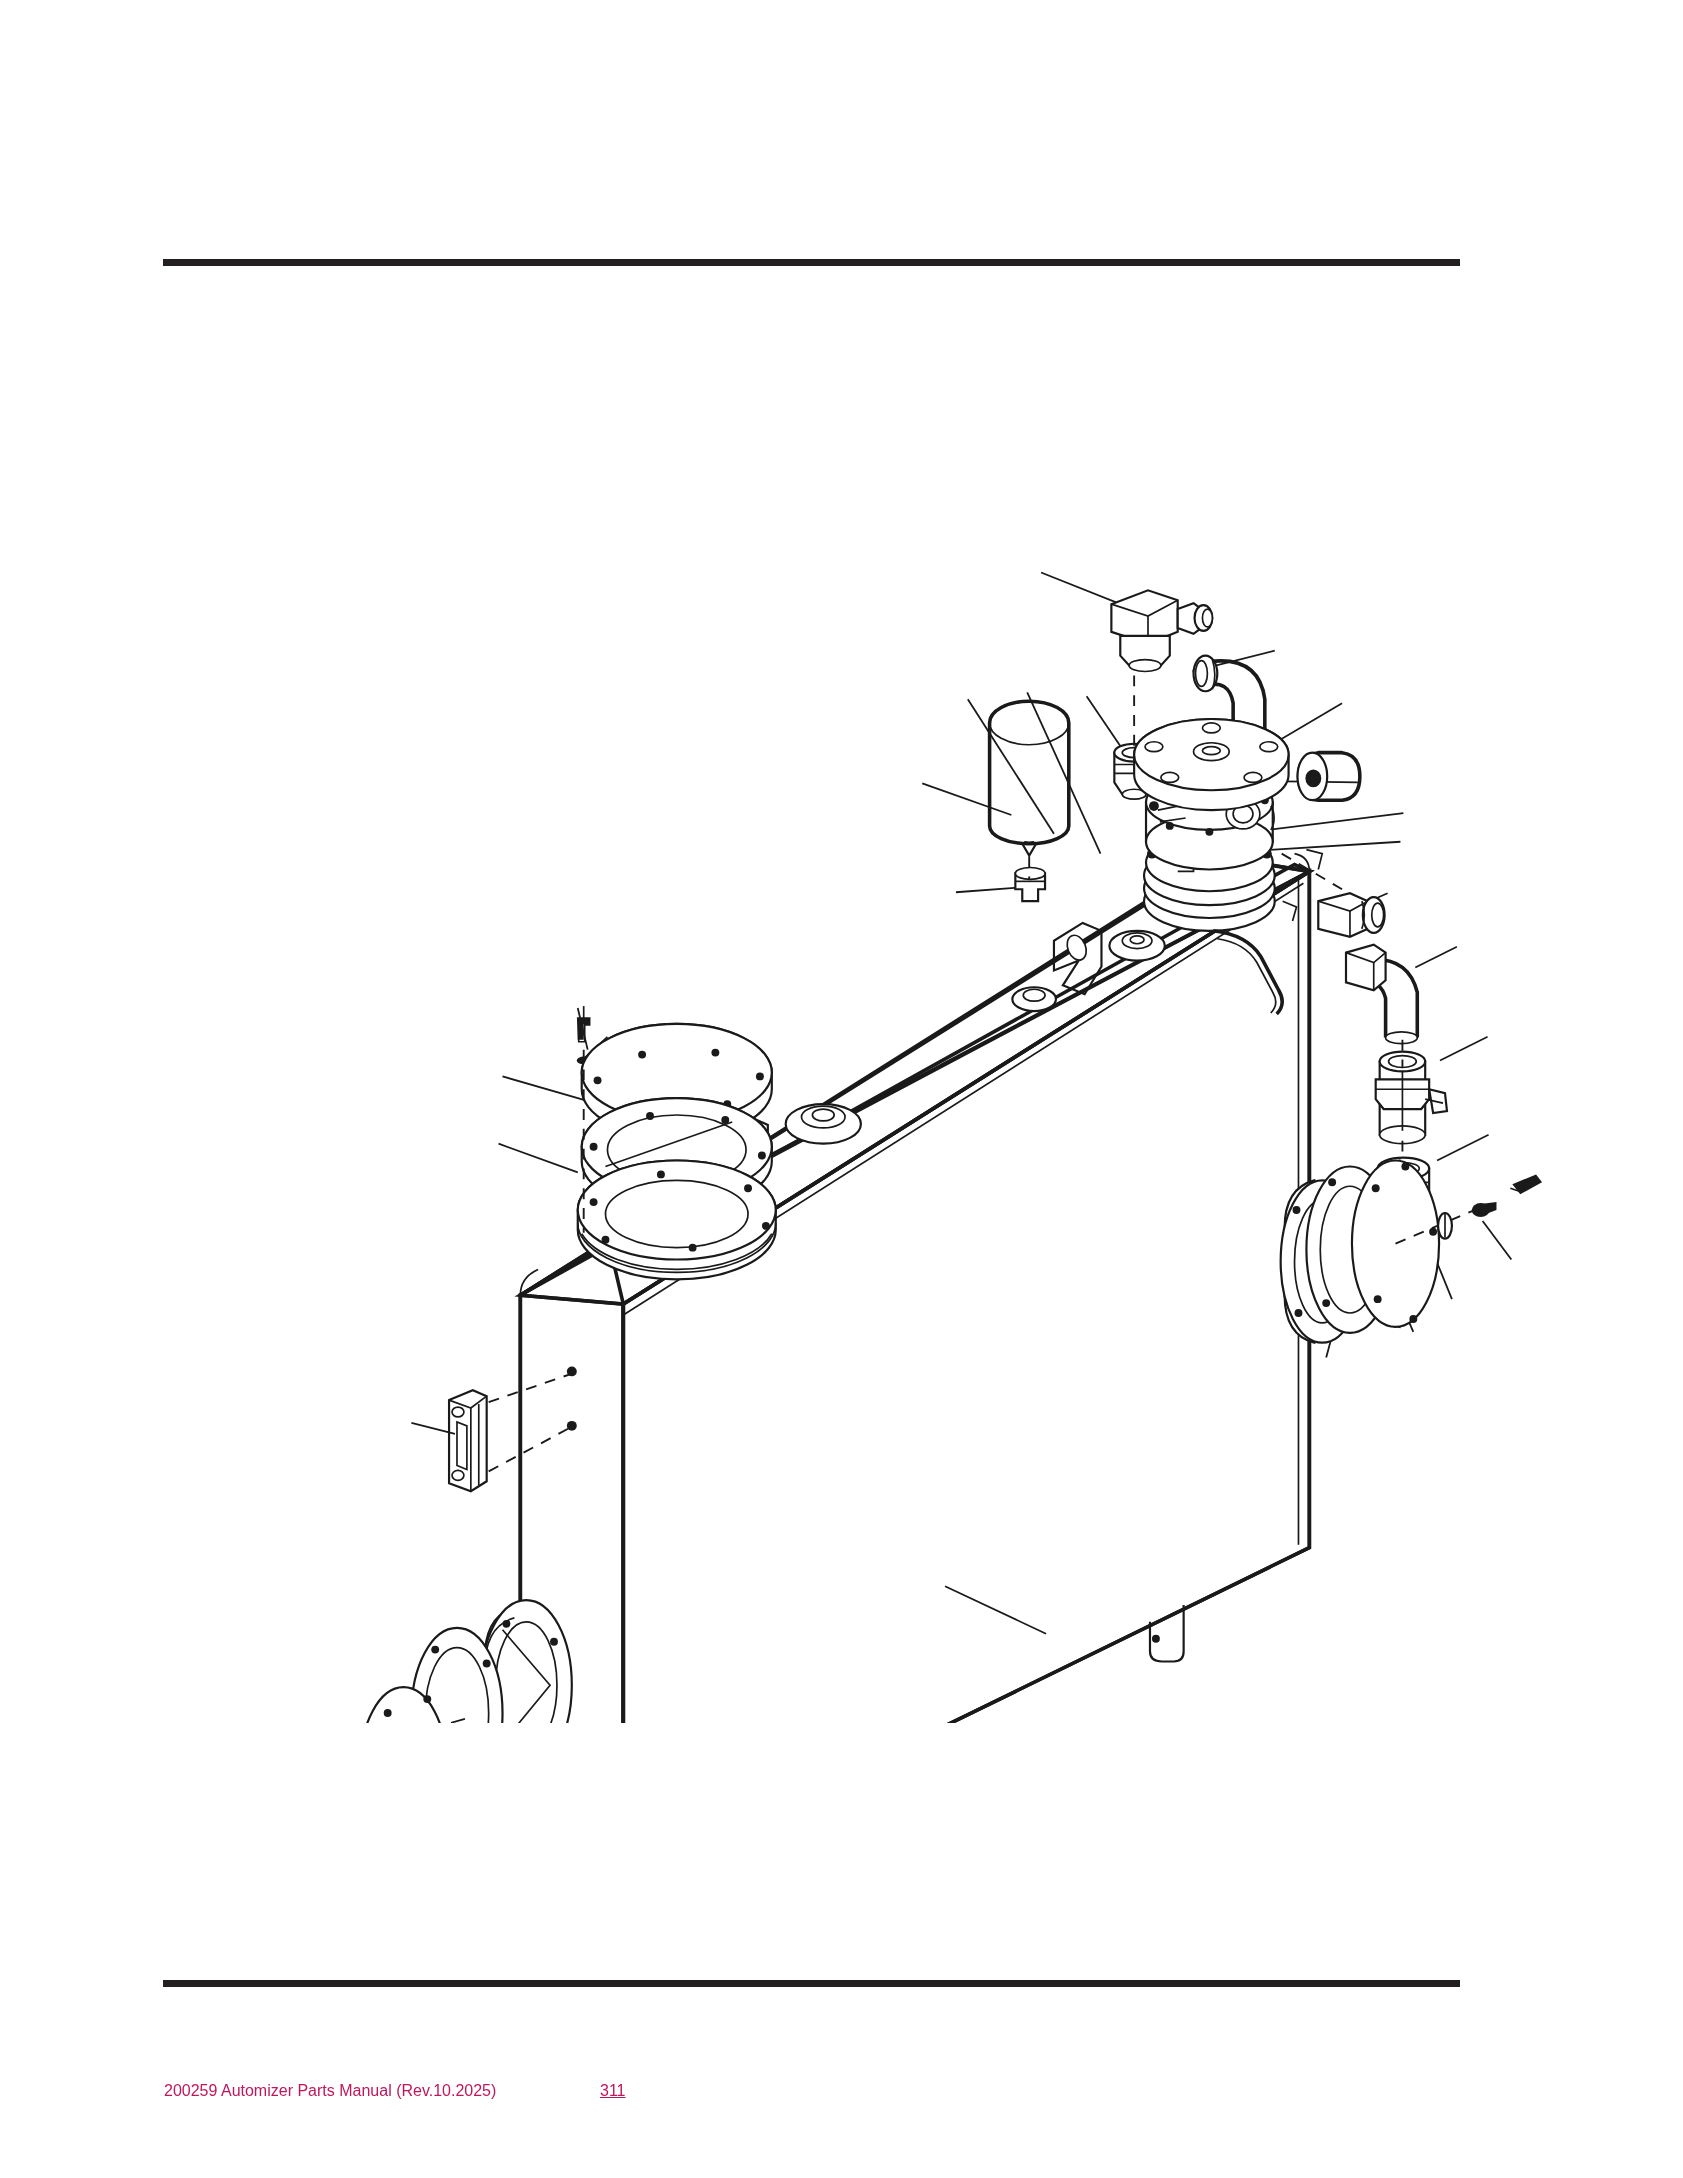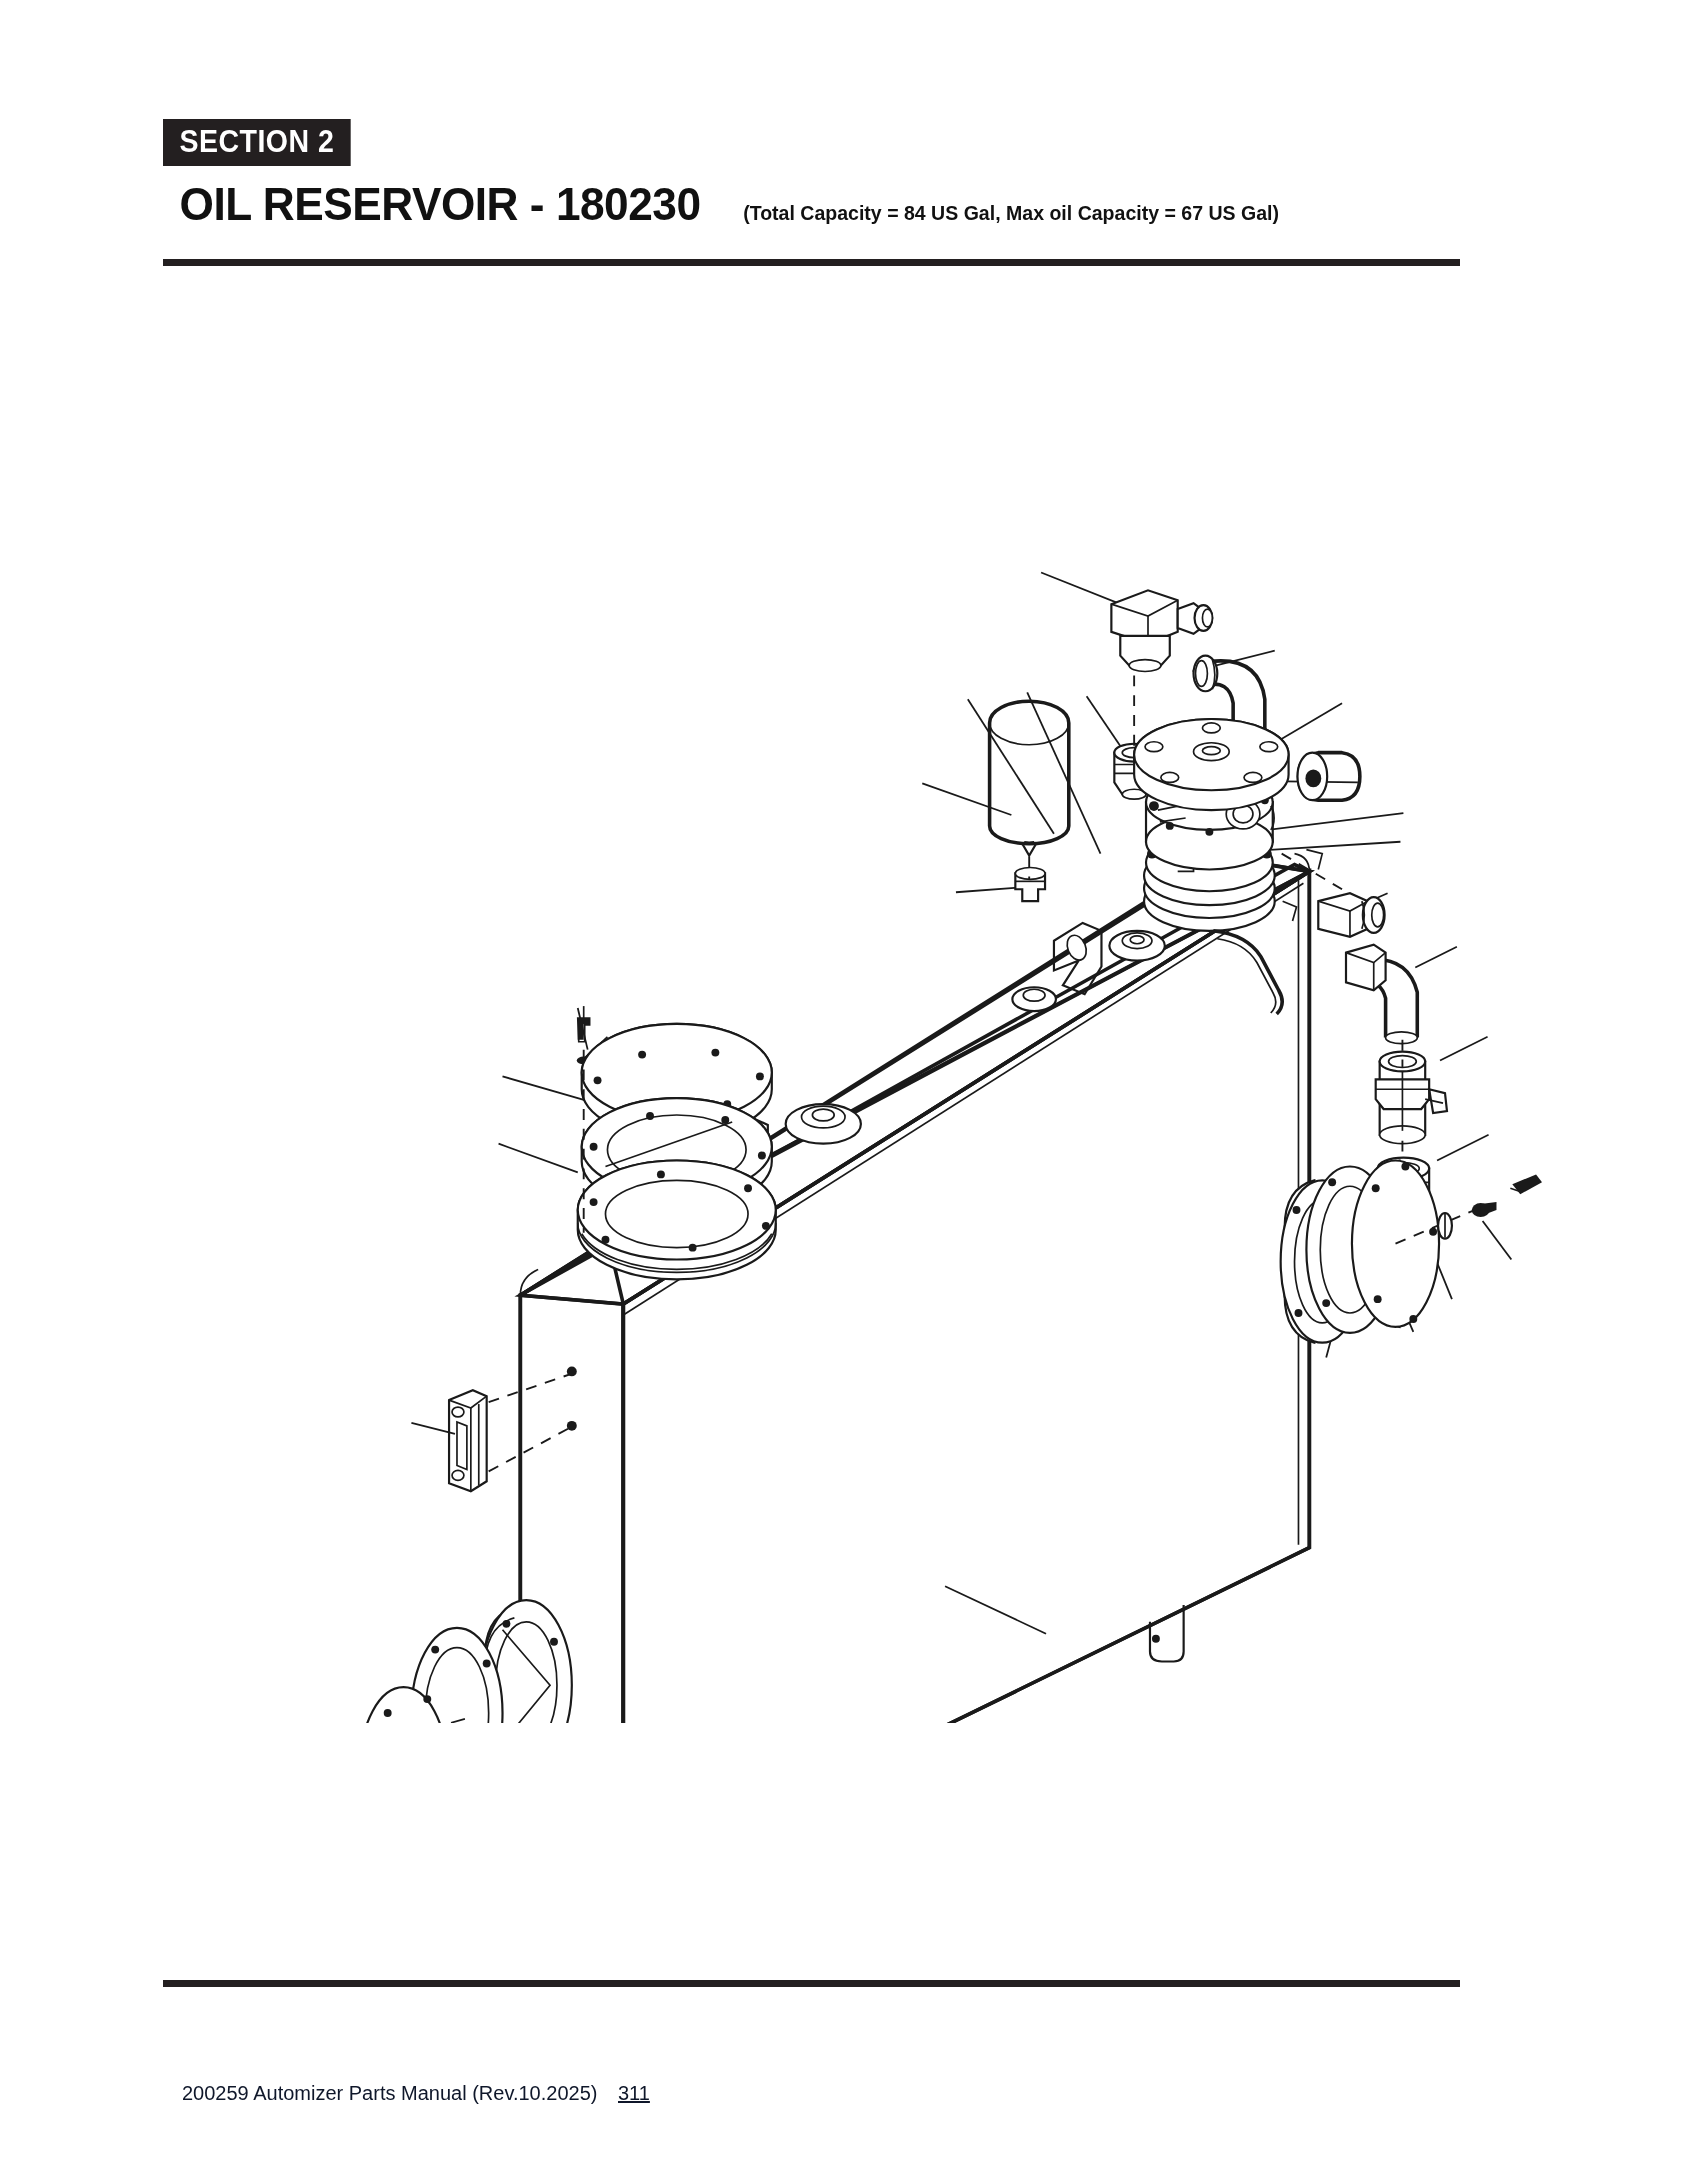--- a/index.html
+++ b/index.html
@@ -76,25 +76,25 @@
     background: #231f20;
     height: 7px;
     width: 1297px;
   }
   .rule-top { top: 259px; }
   .rule-bottom { top: 1980px; }
 
   
   .footer {
     position: absolute;
-    left: 182px;
+    left: 164px;
     top: 2082px;
     width: 1307px;
-    font-size: 20px;
-    color: #0f172a;
+    font-size: 16px;
+    color: #be185d;
     display: flex;
   }
   .footer-doc { width: 436px; }
   .footer-page { width: 149px; text-align: left; text-decoration: underline; }
 
   
   .figure {
     position: absolute;
     left: 158px;
     top: 406px;
@@ -111,27 +111,20 @@
             stroke-dasharray: 11 9; }
   .wht { fill: #ffffff; stroke: #1a1a1a; stroke-width: 2.2; }
   .wht-t { fill: #ffffff; stroke: #1a1a1a; stroke-width: 1.7; }
   .blk { fill: #1a1a1a; stroke: none; }
 </style>
 </head>
 <body>
 
 <div class="page">
 
-  <div class="header-block">
-    <div class="section-badge">SECTION  2</div>
-    <div class="title-row">
-      <span class="title-main">OIL RESERVOIR - 180230</span>
-      <span class="title-sub">(Total Capacity = 84 US Gal, Max oil Capacity = 67 US Gal)</span>
-    </div>
-  </div>
 
   <div class="rule rule-top"></div>
 
   <div class="figure">
     <svg viewBox="0 0 1400 1330" xmlns="http://www.w3.org/2000/svg">
 
       <g>
 
         <path class="leader" d="M892 168 L985 205"></path>
 

